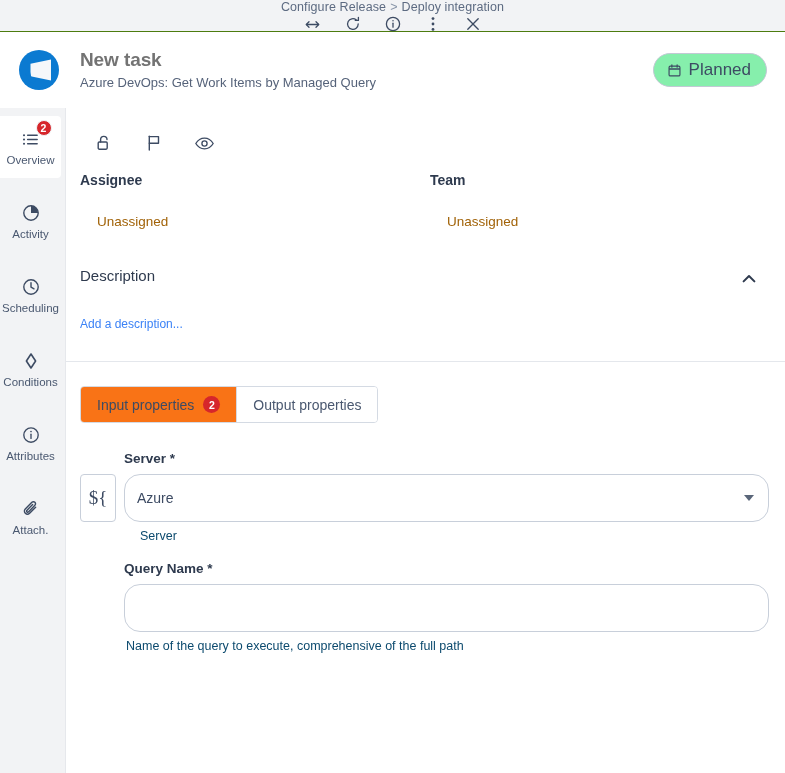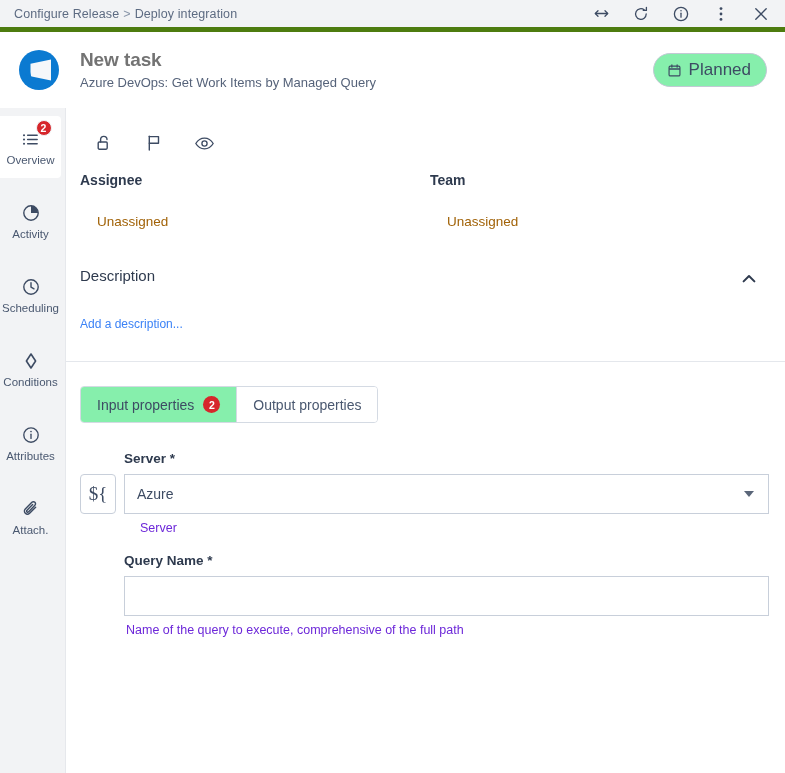--- a/index.html
+++ b/index.html
@@ -12,21 +12,22 @@
   }
   .app { position: relative; width: 785px; height: 773px; background: #fff; }
 
   
   .topbar {
     height: 32px;
     background: #f2f3f5;
     display: flex;
     align-items: center;
     padding: 0 14px 0 14px;
-    border-bottom: 5px solid #4d7c0f;
+    border-bottom: 1px solid #4d7c0f;
+    flex-direction: column;
   }
   .breadcrumb {
     font-size: 12.5px;
     color: #5d6b82;
     white-space: nowrap;
     letter-spacing: 0.1px;
   }
   .crumb-sep { margin: 0 4px; color: #8794a8; }
   .topbar-spacer { flex: 1; }
   .topbar-icons { display: flex; align-items: center; gap: 20px; }
@@ -165,21 +166,21 @@
     width: fit-content; overflow: hidden;
     background: #fff;
   }
   .tab {
     display: flex; align-items: center; gap: 9px;
     padding: 9px 16px;
     font-size: 14px; color: #4a5870;
     cursor: pointer; background: #fff;
     white-space: nowrap;
   }
-  .tab.active { background: #86efac; color: #3d4b63; }
+  .tab.active { background: #f97316; color: #3d4b63; }
   .tab + .tab { border-left: 1px solid #d4dae3; }
   .tab-badge {
     min-width: 17px; height: 17px; border-radius: 9px;
     background: #d6262b; color: #fff;
     font-size: 10.5px; font-weight: bold;
     display: flex; align-items: center; justify-content: center;
     padding: 0 4px;
   }
 
   
@@ -193,39 +194,39 @@
   .var-btn {
     width: 36px; flex: 0 0 36px;
     border: 1px solid #c8cfda; border-radius: 4px;
     background: #fff; cursor: pointer;
     display: flex; align-items: center; justify-content: center;
     font-family: "Liberation Serif", serif;
     font-size: 19px; color: #3d4b63;
   }
   .control {
     flex: 1;
-    height: 40px;
-    border: 1px solid #c8cfda; border-radius: 0;
+    height: 48px;
+    border: 1px solid #c8cfda; border-radius: 16px;
     background: #fff;
     display: flex; align-items: center;
     padding: 0 12px;
     font-size: 14px; color: #3d4b63;
     cursor: text;
   }
   .control.select { cursor: pointer; }
   .control .sel-value { flex: 1; }
   .caret {
     width: 0; height: 0;
     border-left: 5px solid transparent;
     border-right: 5px solid transparent;
     border-top: 6px solid #5a6679;
     margin-right: 2px;
   }
   .field-hint {
-    font-size: 12.5px; color: #6d28d9;
+    font-size: 12.5px; color: #0c4a6e;
     margin-left: 60px; margin-top: 7px;
   }
   .field.no-var .field-row { padding-left: 44px; }
   .field.no-var .field-hint { margin-left: 46px; }
 </style>
 </head>
 <body>
 
 <div class="app">
 

